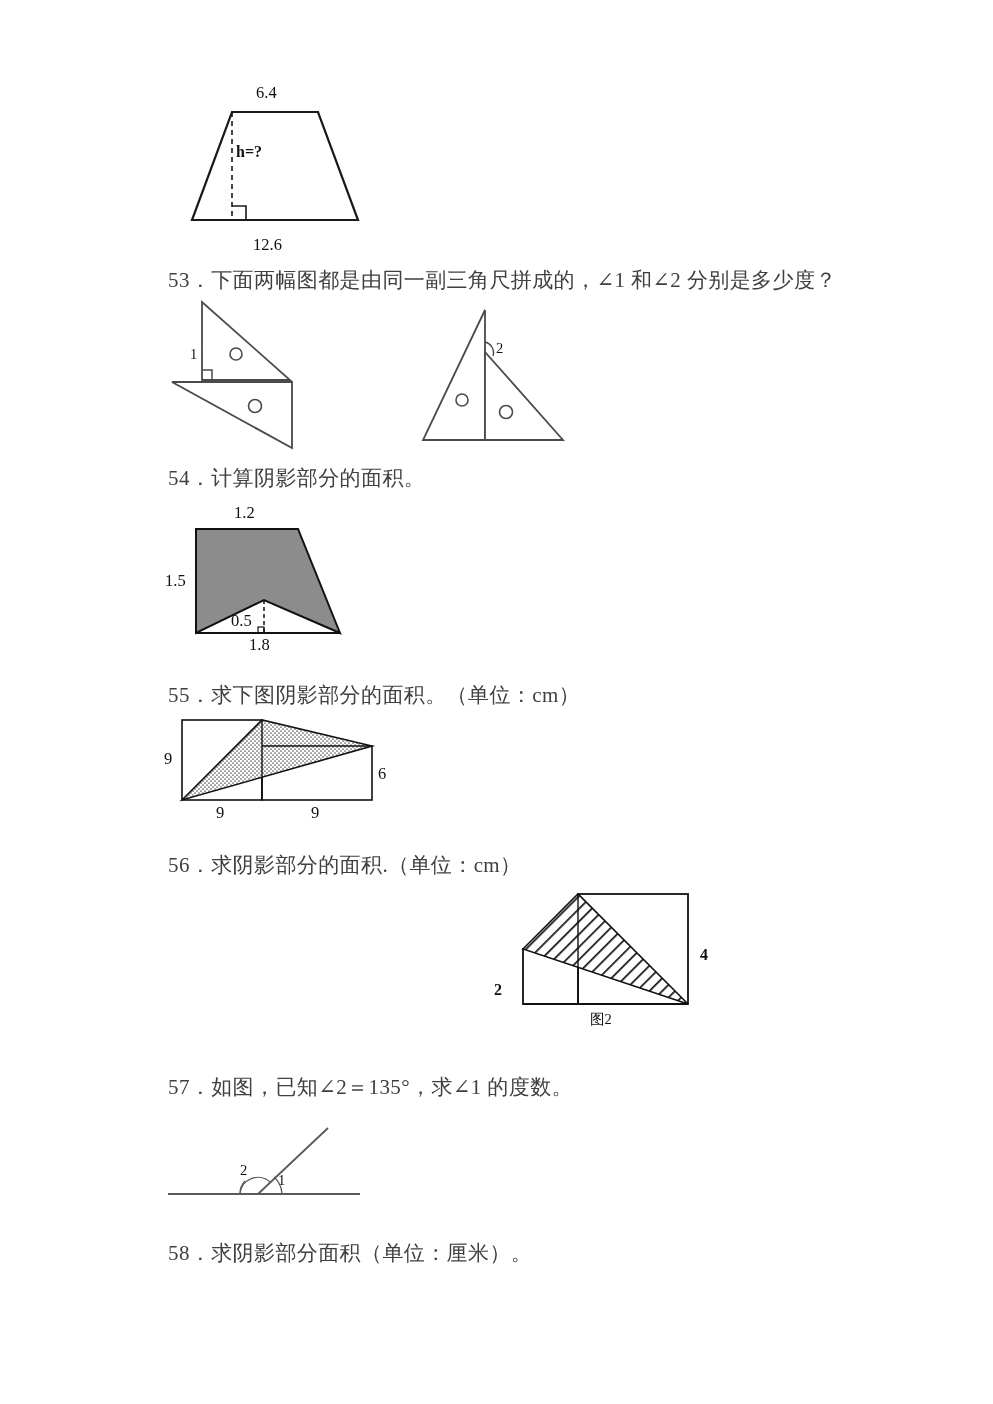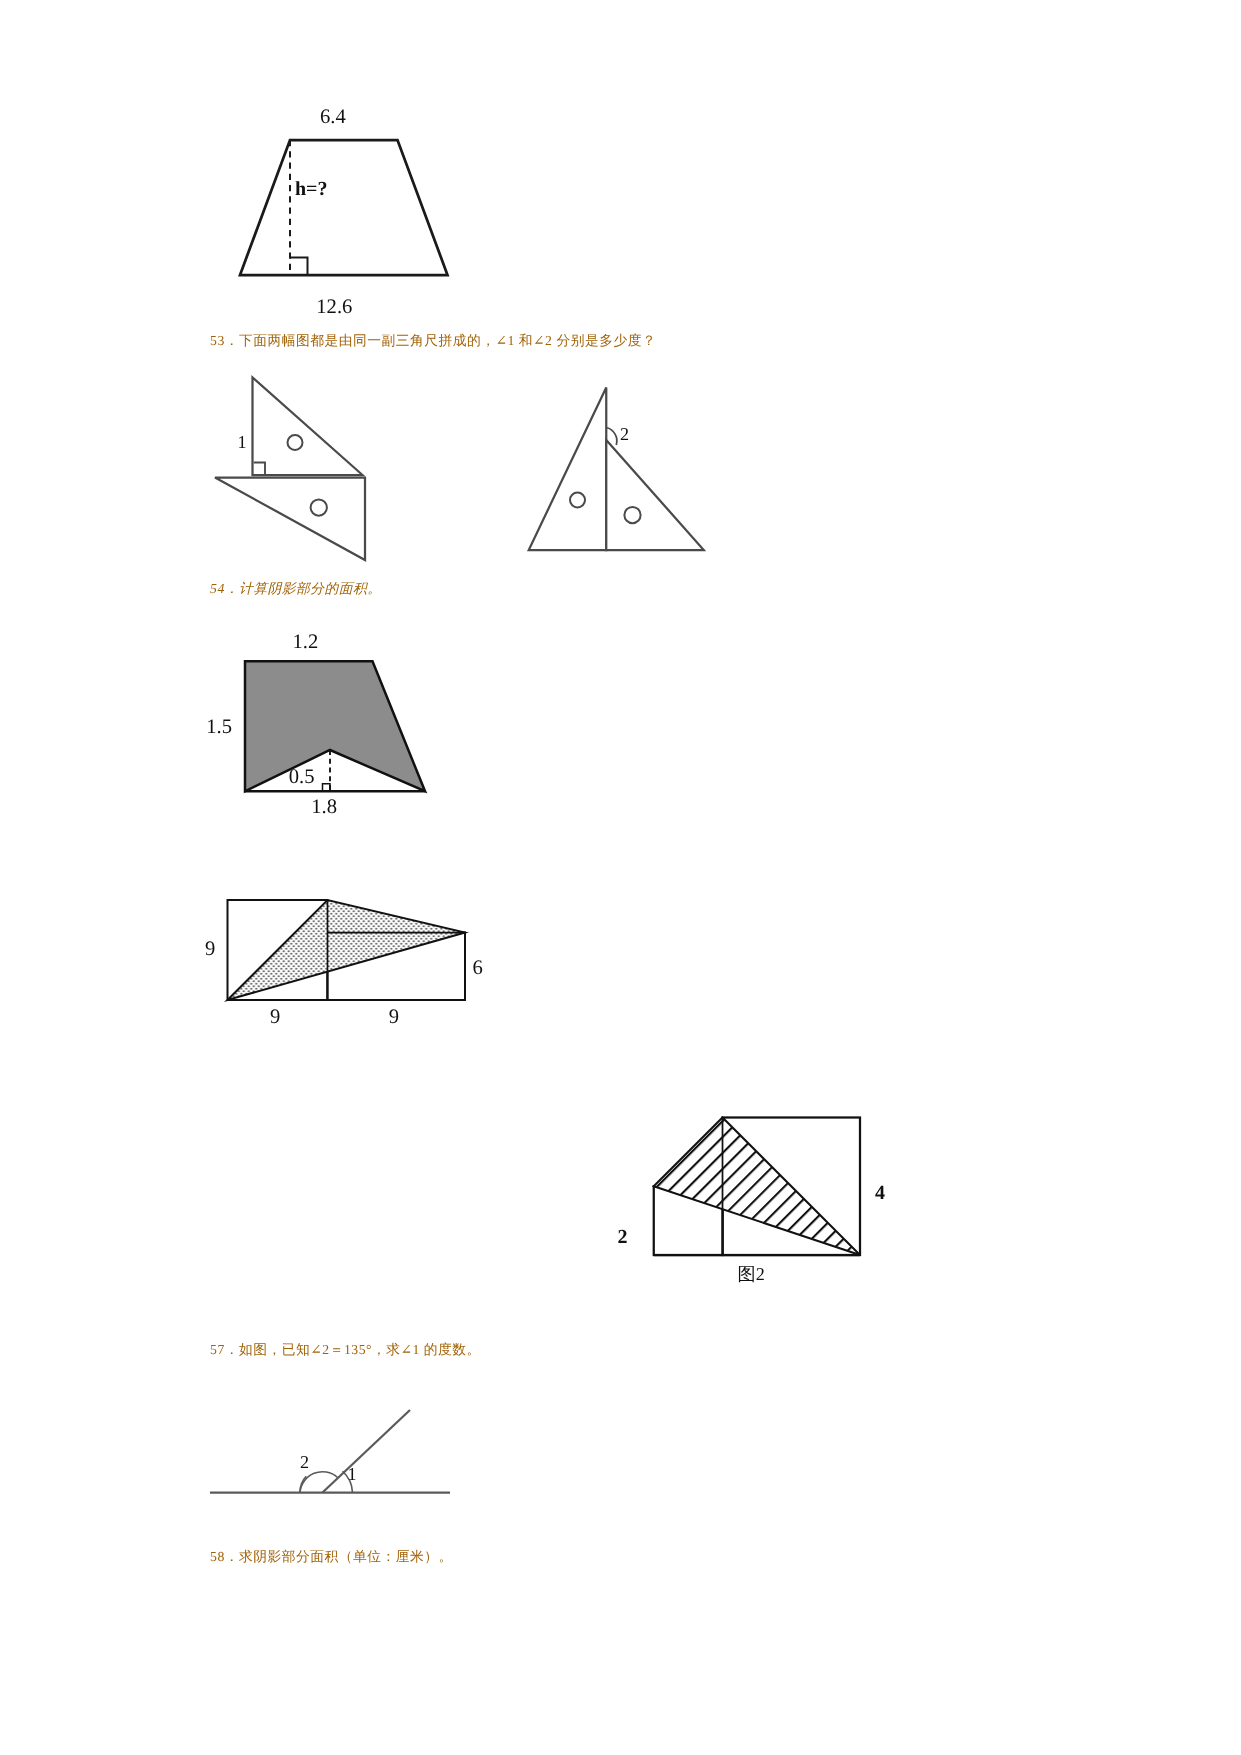--- a/index.html
+++ b/index.html
@@ -17,25 +17,25 @@
   }
   .page {
     position: relative;
     width: 993px;
     height: 1404px;
     background: #ffffff;
     padding-left: 32px;
   }
   .q-text {
     position: absolute;
-    font-size: 11px;
+    font-size: 21px;
     line-height: 1.5;
     letter-spacing: 0.4px;
     white-space: nowrap;
-    color: #a16207;
+    color: #404040;
   }
   .fig {
     position: absolute;
   }
   .fig svg {
     display: block;
     overflow: visible;
   }
   .lbl {
     position: absolute;
@@ -91,38 +91,39 @@
 
       <polygon points="80,52 158,140 80,140" fill="#ffffff" stroke="#4a4a4a" stroke-width="1.8"></polygon>
       <circle cx="57" cy="100" r="6" fill="#ffffff" stroke="#4a4a4a" stroke-width="1.6"></circle>
       <circle cx="101" cy="112" r="6.5" fill="#ffffff" stroke="#4a4a4a" stroke-width="1.6"></circle>
 
       <path d="M80,42 A11,11 0 0 1 88,56" fill="none" stroke="#4a4a4a" stroke-width="1.4"></path>
     </svg>
     <span class="lbl lbl-small" style="left:91px; top:40px;">2</span>
   </div>
 
-  <div class="q-text" style="left:168px; top:463px;font-style:italic;">54．计算阴影部分的面积。</div>
+  <div class="q-text" style="left:168px; top:463px;">54．计算阴影部分的面积。</div>
 
   <div class="fig" style="left:172px; top:505px; width:220px; height:150px;">
     <svg width="220" height="150" viewBox="0 0 220 150">
 
       <polygon points="24,24 126,24 168,128 92,95 24,128" fill="#8c8c8c" stroke="#111111" stroke-width="2"></polygon>
 
       <line x1="24" y1="128" x2="168" y2="128" stroke="#111111" stroke-width="2"></line>
 
       <line x1="92" y1="95" x2="92" y2="128" stroke="#111111" stroke-width="1.5" stroke-dasharray="4,3"></line>
       <rect x="86" y="122" width="6" height="6" fill="none" stroke="#111111" stroke-width="1.2"></rect>
     </svg>
     <span class="lbl" style="left:62px; top:-2px;">1.2</span>
     <span class="lbl" style="left:-7px; top:66px;text-align:right;">1.5</span>
     <span class="lbl" style="left:59px; top:106px;">0.5</span>
     <span class="lbl" style="left:77px; top:130px;">1.8</span>
   </div>
 
+  <div class="q-text" style="left:168px; top:680px;">55．求下图阴影部分的面积。（单位：cm）</div>
 
   <div class="fig" style="left:178px; top:716px; width:260px; height:120px;">
     <svg width="260" height="120" viewBox="0 0 260 120">
       <defs>
         <pattern id="stipple" patternUnits="userSpaceOnUse" width="4" height="4">
           <rect width="4" height="4" fill="#ffffff"></rect>
           <circle cx="1" cy="1" r="0.85" fill="#5a5a5a"></circle>
           <circle cx="3" cy="3" r="0.85" fill="#5a5a5a"></circle>
         </pattern>
       </defs>
@@ -135,20 +136,21 @@
 
       <line x1="84" y1="4" x2="84" y2="84" stroke="#111111" stroke-width="1.4"></line>
       <line x1="84" y1="30" x2="194" y2="30" stroke="#111111" stroke-width="1.4"></line>
     </svg>
     <span class="lbl" style="left:-14px; top:33px;">9</span>
     <span class="lbl" style="left:200px; top:48px;">6</span>
     <span class="lbl" style="left:38px; top:87px;">9</span>
     <span class="lbl" style="left:133px; top:87px;">9</span>
   </div>
 
+  <div class="q-text" style="left:168px; top:850px;">56．求阴影部分的面积.（单位：cm）</div>
 
 
   <div class="fig" style="left:486px; top:886px; width:240px; height:160px;">
     <svg width="240" height="160" viewBox="0 0 240 160">
       <defs>
         <pattern id="hatch2" patternUnits="userSpaceOnUse" width="9" height="9" patternTransform="rotate(45)">
           <rect width="9" height="9" fill="#ffffff"></rect>
           <line x1="0" y1="0" x2="0" y2="9" stroke="#111111" stroke-width="3.4"></line>
         </pattern>
       </defs>

